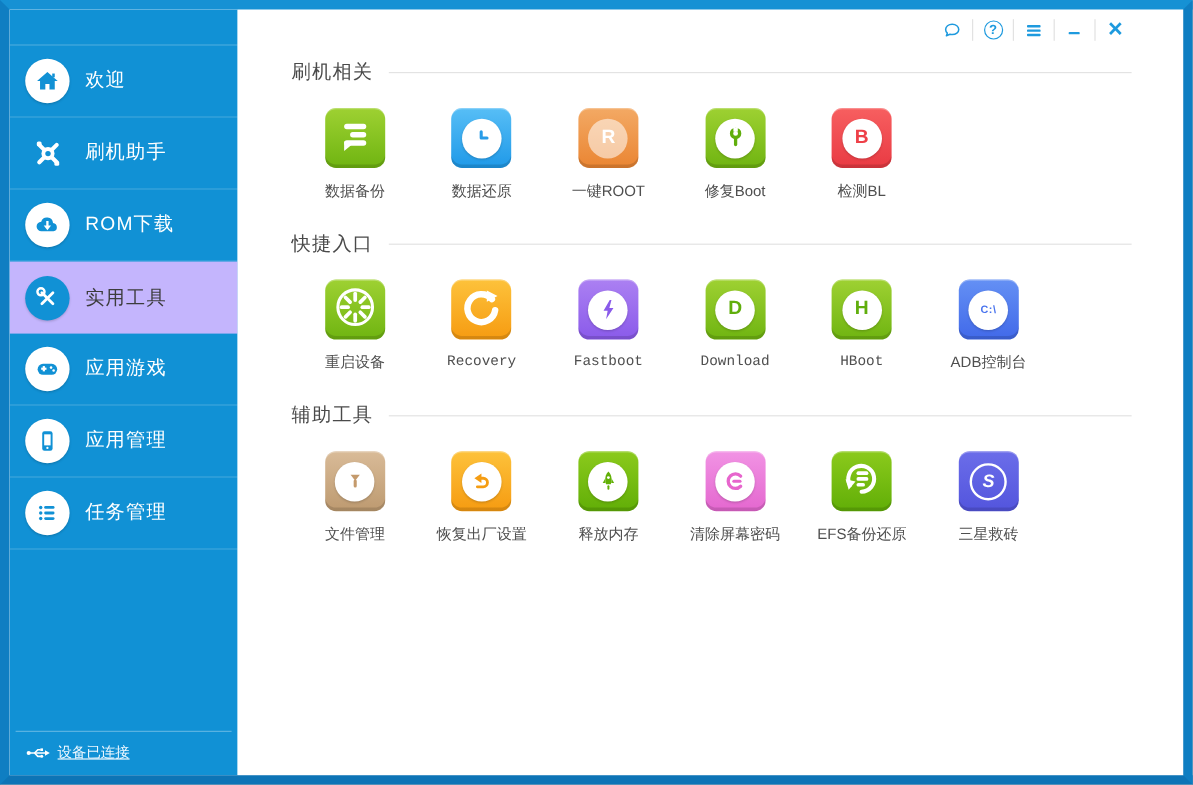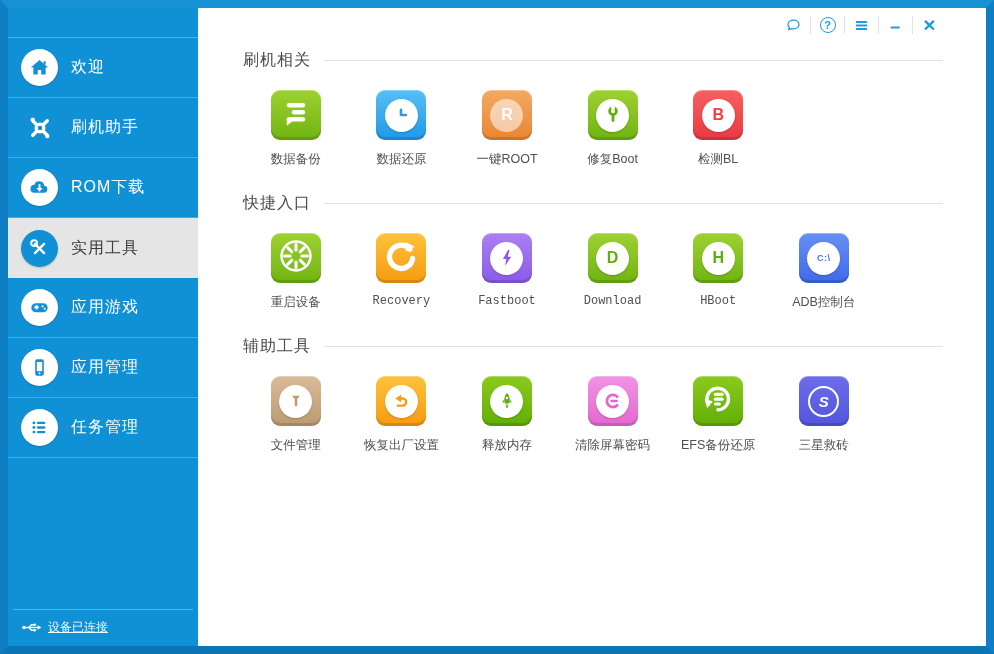--- a/index.html
+++ b/index.html
@@ -24,21 +24,21 @@
   }
   .side-item .badge{
     width:37px; height:37px; border-radius:50%; background:#fff; color:#1191d5;
     display:flex; align-items:center; justify-content:center; flex-shrink:0;
     box-shadow:0 1px 2px rgba(0,0,0,.18);
   }
   .side-item .badge svg{ width:23px; height:23px; }
   .side-item.no-badge .badge{ background:transparent; box-shadow:none; color:#fff; }
   .side-item.no-badge .badge svg{ width:32px; height:32px; }
   .side-label{ font-size:16px; letter-spacing:1px; }
-  .side-item.selected{ background:#e5e5e5; color:#3c3c3c; border-bottom:none; }
+  .side-item.selected{ background:#c4b5fd; color:#3c3c3c; border-bottom:none; }
   .side-item.selected .badge{ background:#1191d5; color:#fff; }
   .side-spacer{ flex:1; }
   .side-status{
     border-top:1px solid rgba(255,255,255,.3); margin:0 5px; padding:9px 0 10px 8px;
     display:flex; align-items:center; gap:5px; font-size:12px; color:#eef8ff;text-decoration:underline;
   }
   .side-status svg{ width:22px; height:13px; }
 
   
   .main{ flex:1; background:#fff; padding:0 43px 0 45px; overflow:hidden; }

